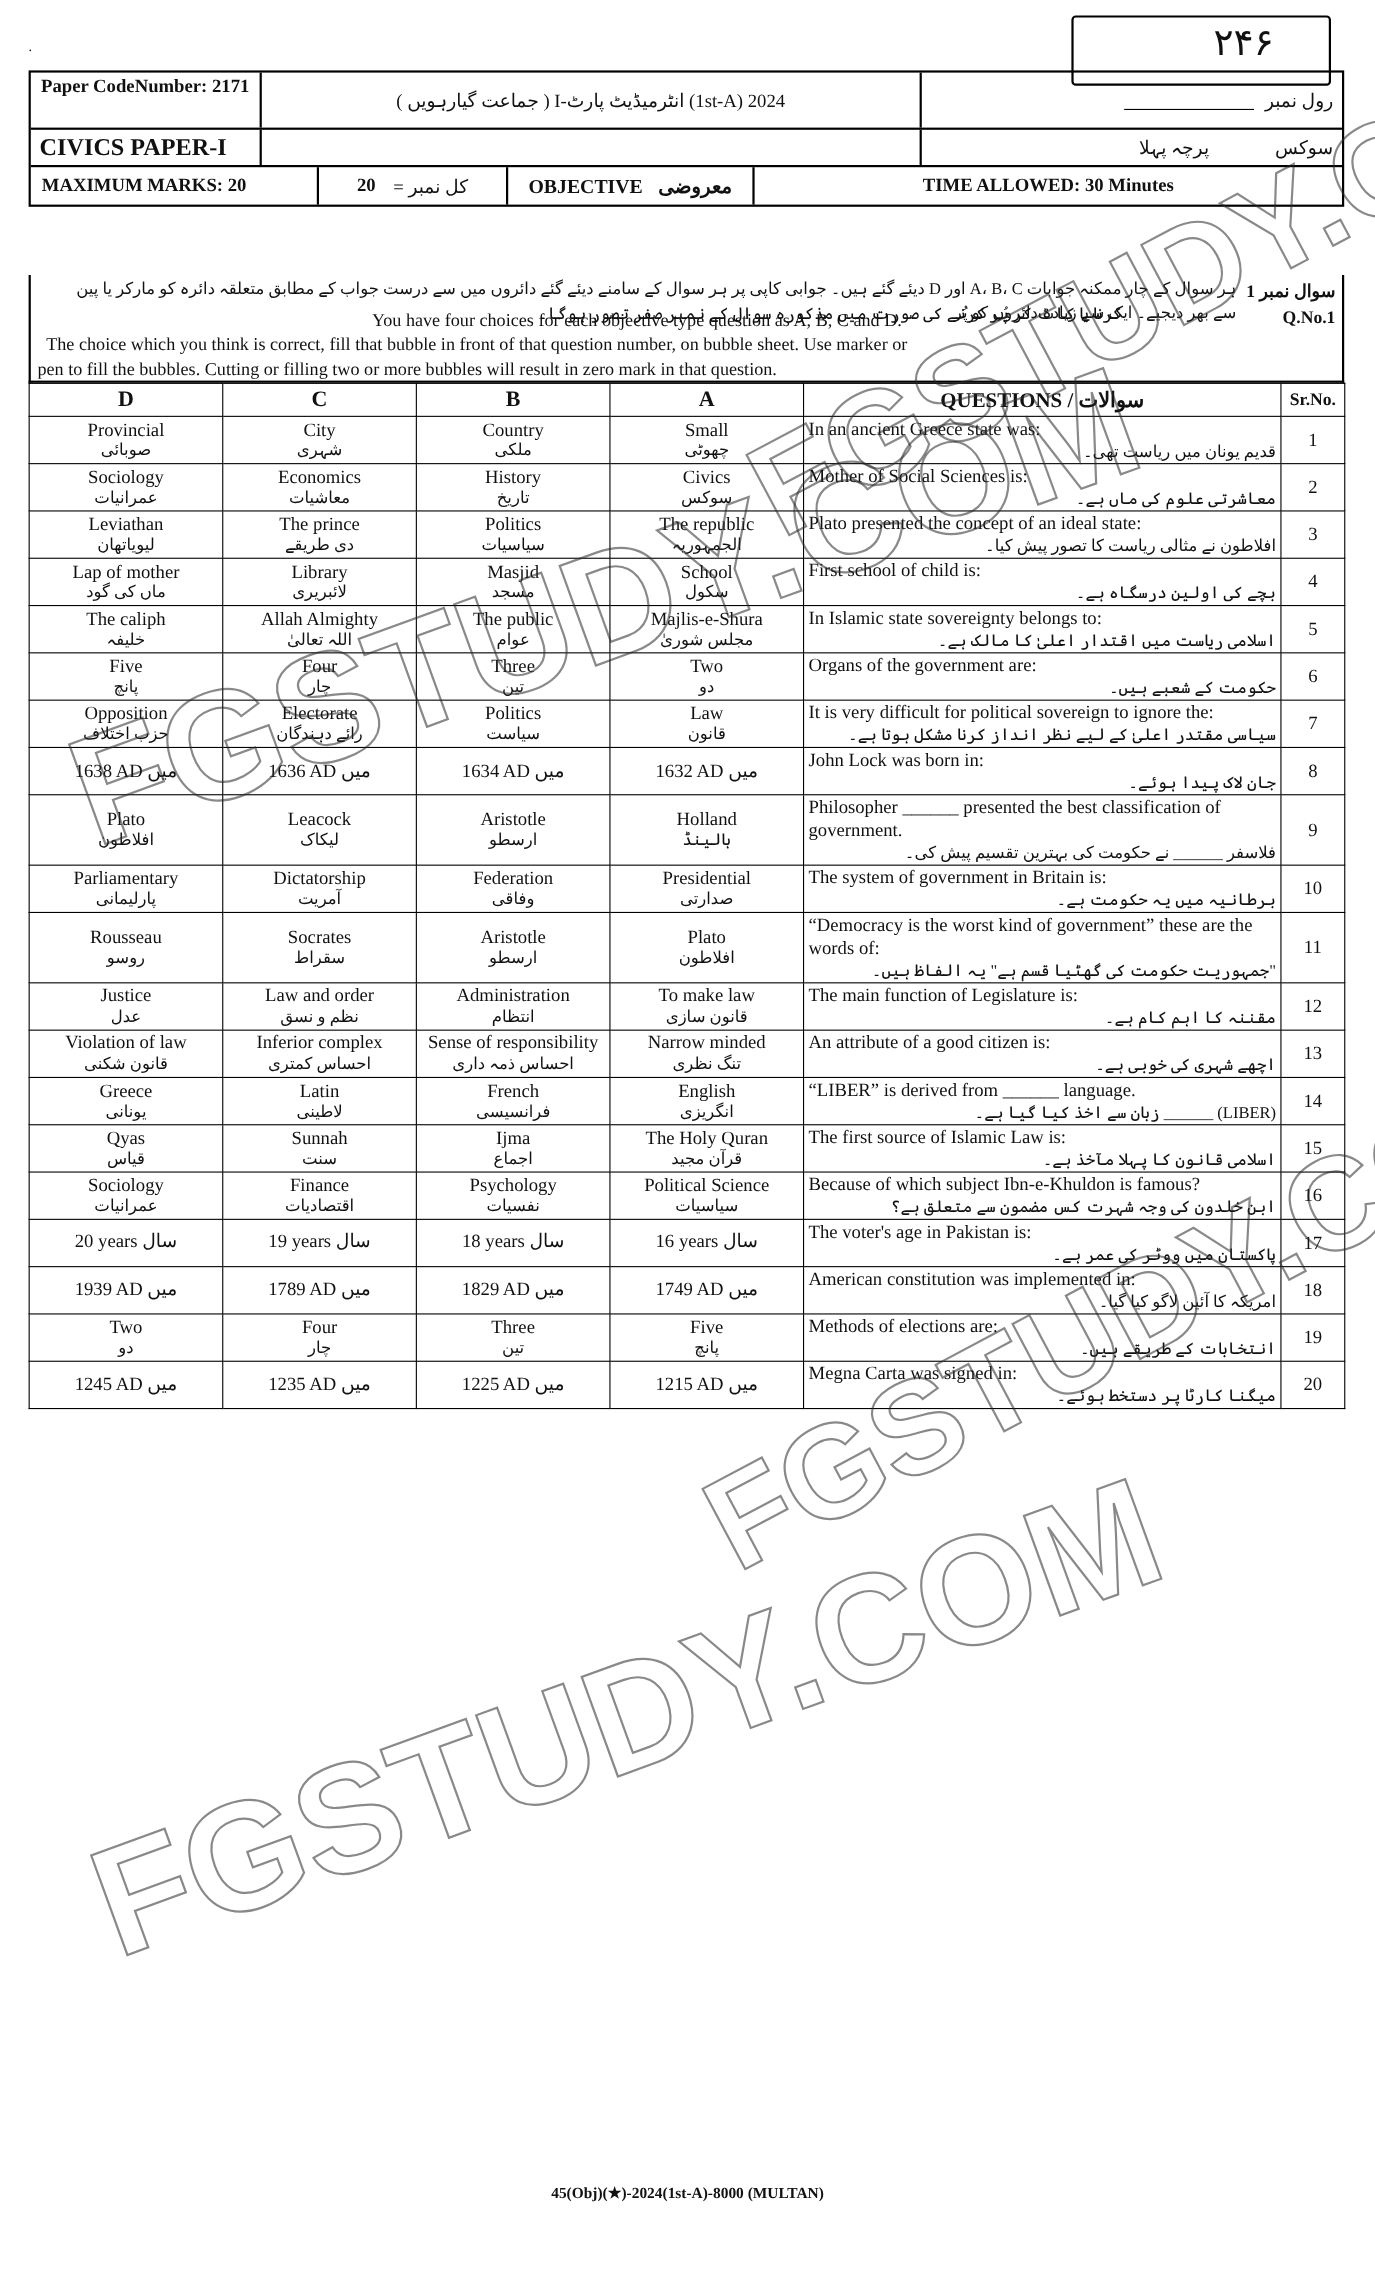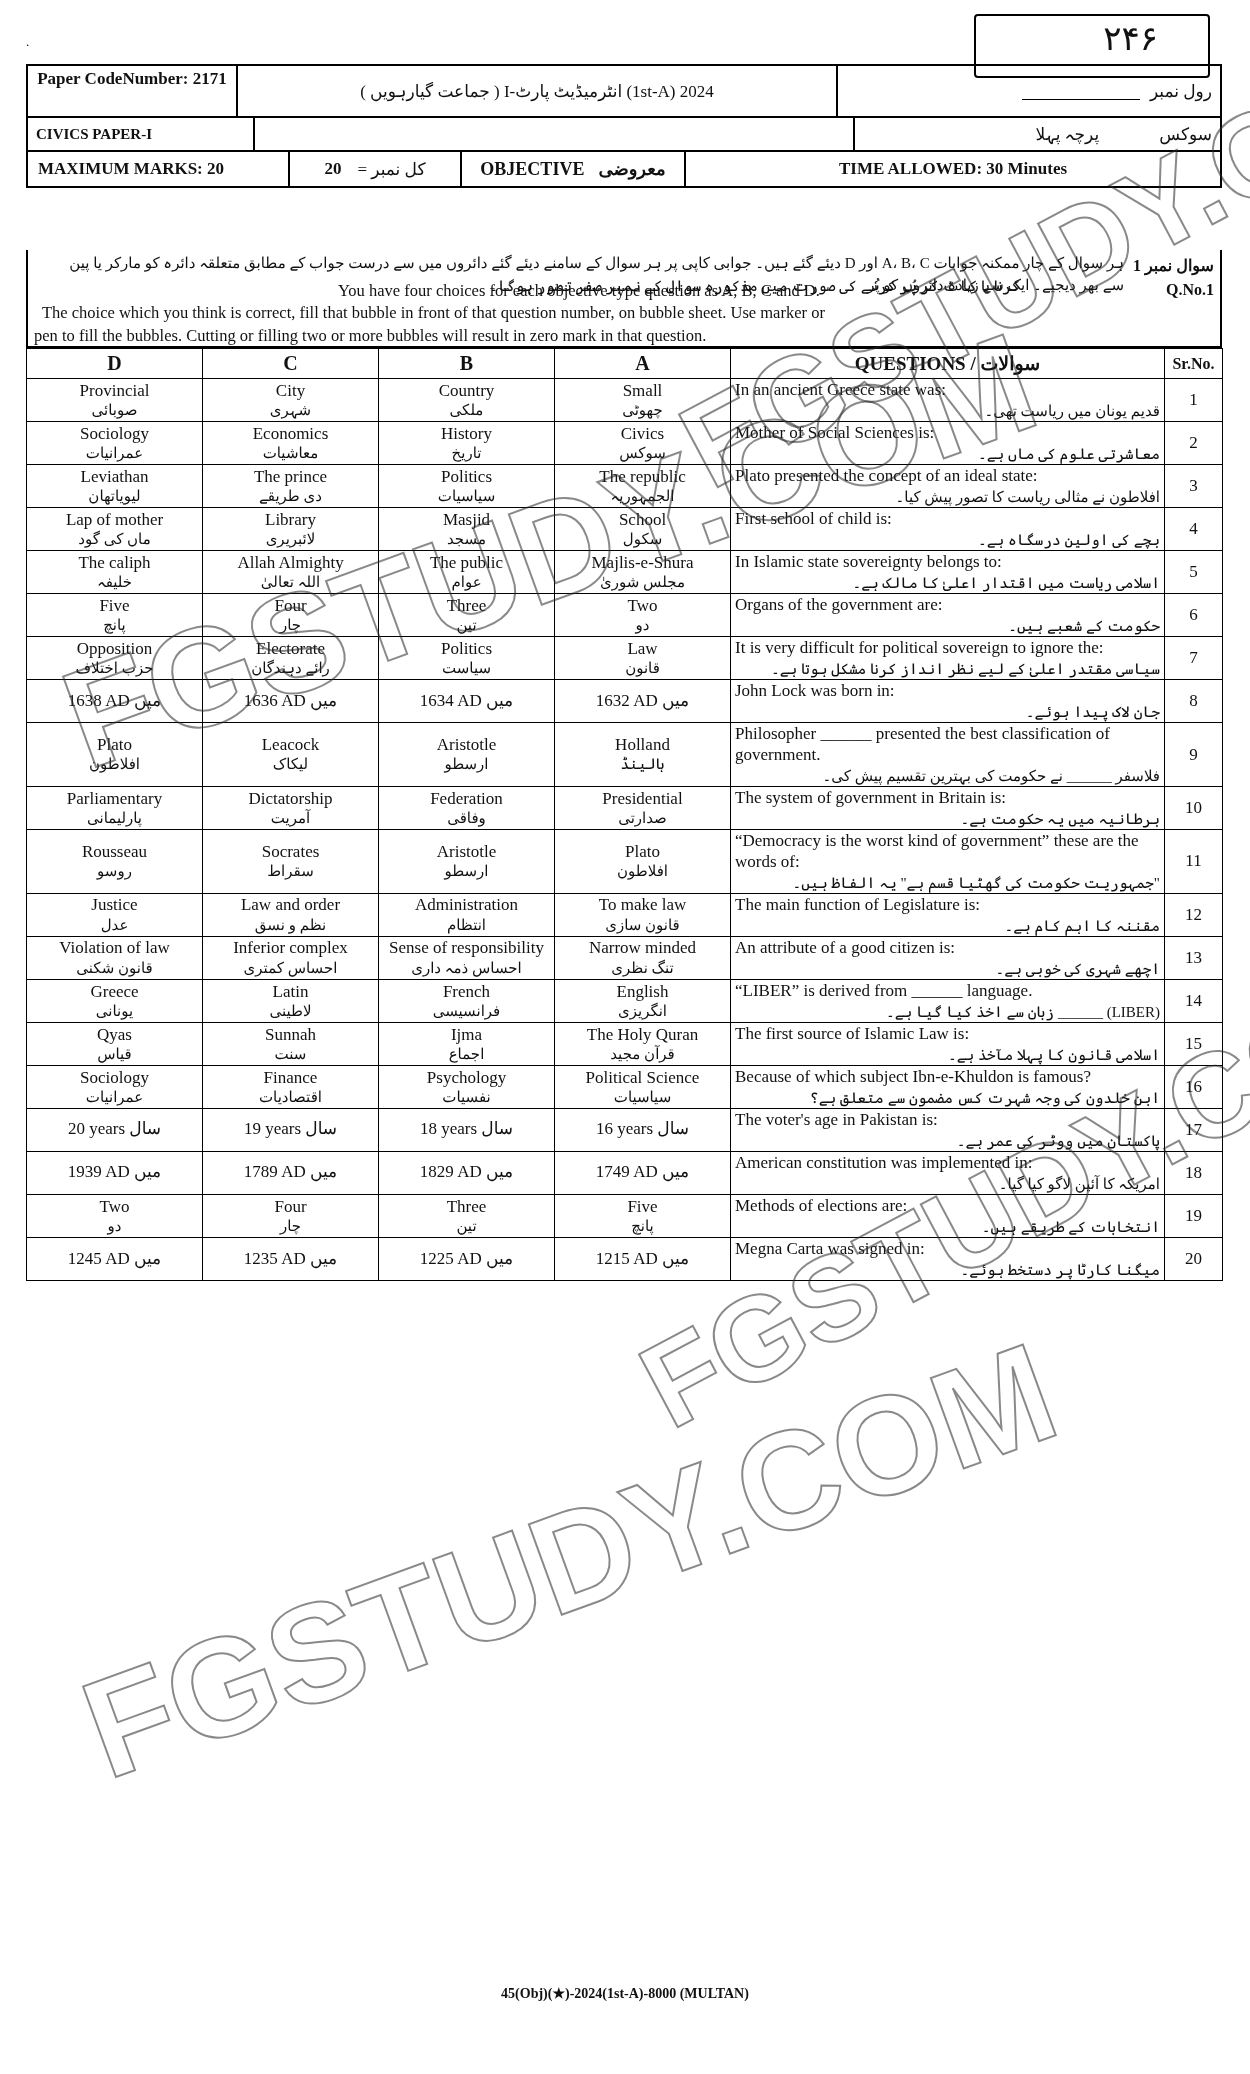--- a/index.html
+++ b/index.html
@@ -56,21 +56,21 @@
   .b{font-weight:bold;}
   .urdu{font-family:"Liberation Serif",serif; direction:rtl;}
 
   .r1{height:52px;}
   .r1 .c1{width:210px;flex-direction:row;align-items:flex-start;justify-content:center;font-weight:bold;font-size:17px;line-height:1.22;}
   .r1 .c2{width:600px;justify-content:center;font-size:17px;}
   .r1 .c3{flex:1;justify-content:flex-end;font-size:17px;border-right:none;}
   .r1 .c3 .line{display:inline-block;border-bottom:1.5px solid #000;width:118px;height:16px;margin:0 10px 0 0;}
 
   .r2{height:34px;}
-  .r2 .c1{width:227px;font-weight:bold;font-size:15px;}
+  .r2 .c1{width:210px;font-weight:bold;font-size:22px;}
   .r2 .c2{width:600px;}
   .r2 .c3{flex:1;justify-content:flex-end;font-size:17px;border-right:none;}
 
   .r3{height:34px;}
   .r3 .c1{width:262px;font-weight:bold;font-size:17px;padding-left:10px;}
   .r3 .c2{width:172px;justify-content:center;font-size:17px;}
   .r3 .c3{width:224px;justify-content:center;font-weight:bold;font-size:18px;gap:14px;}
   .r3 .c4{flex:1;justify-content:center;font-weight:bold;font-size:17px;border-right:none;}
 
   

